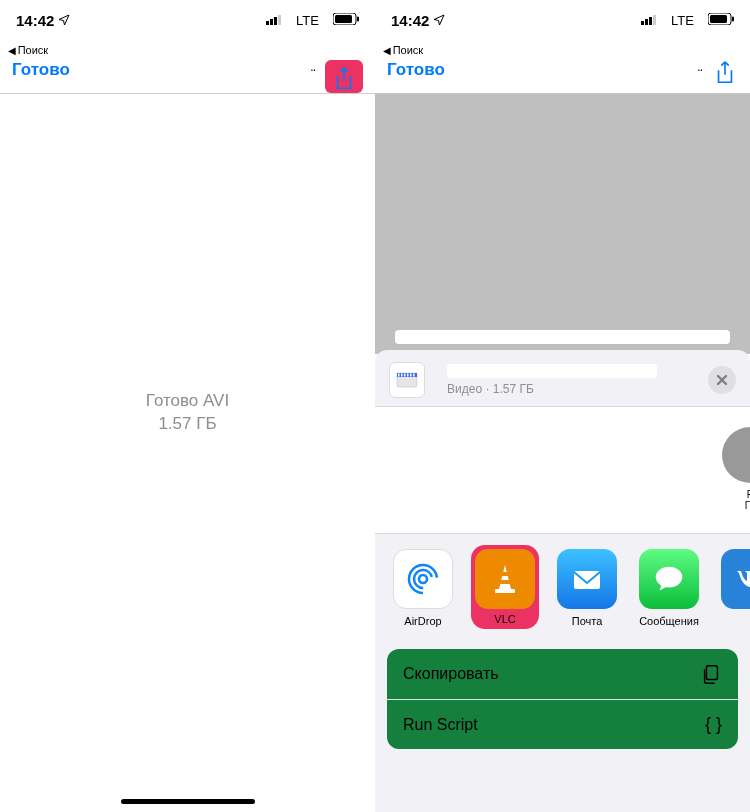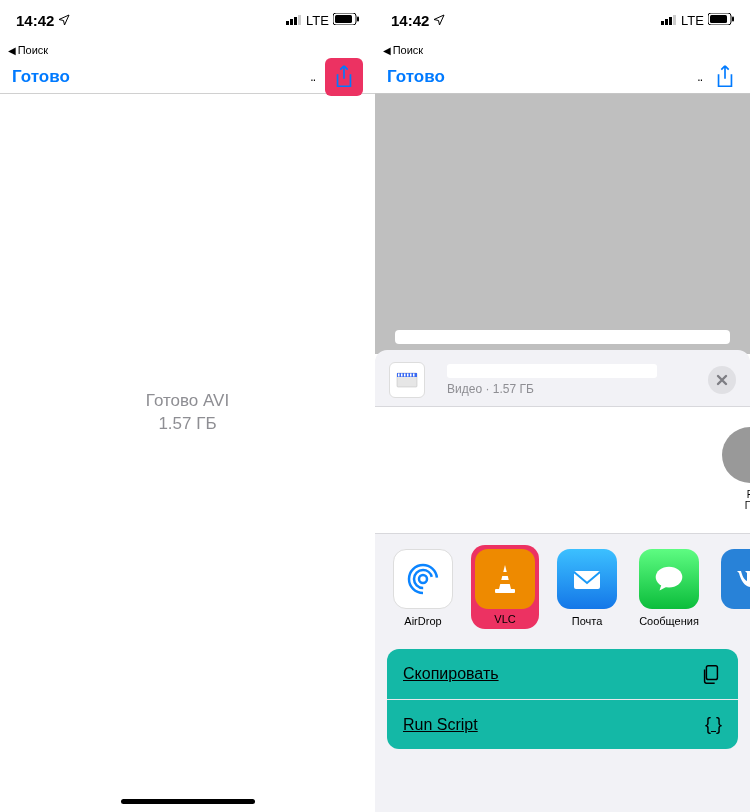--- a/index.html
+++ b/index.html
@@ -24,38 +24,37 @@
     .status-bar {
       height: 40px;
       display: flex;
       align-items: center;
       padding: 0 16px;
       font-size: 15px;
       font-weight: 600;
     }
     .status-time { flex: 0 0 auto; }
     .status-loc { margin-left: 4px; flex: 0 0 auto; }
-    .status-right { margin-left: auto; display: flex; align-items: center; gap: 4px; font-size: 13px; font-weight: 400;}
+    .status-right { margin-left: auto; display: flex; align-items: center; gap: 14px; font-size: 13px; font-weight: 400;}
 
     
     .back-row {
       height: 20px;
       padding: 0 8px;
       font-size: 11px;
       display: flex;
       align-items: center;
       gap: 2px;
     }
     .back-chev { font-size: 10px; }
 
     
     .nav-row {
       height: 34px;
       display: flex;
-      align-items: center;
       padding: 0 12px;
       border-bottom: 0.5px solid #d0d0d0;
       gap: 8px;
     }
     .panel-right .nav-row { border-bottom: 0.5px solid #c6c6c6; }
     .nav-done {
       color: #007aff;
       font-size: 17px;
       font-weight: 600;
     }
@@ -208,24 +207,23 @@
       background: #ec3262;
       border-radius: 14px;
       display: inline-block;
     }
     .app-highlight .app-card { margin-bottom: 2px; }
     .app-highlight .app-label { color: #000; margin-top: 4px; }
 
     
     .actions-card {
       margin: 8px 12px 0;
-      background: #14b8a6;
+      background: #15803d;
       border-radius: 12px;
       overflow: hidden;
-      text-decoration: underline;
     }
     .action-row {
       display: flex;
       align-items: center;
       justify-content: space-between;
       padding: 14px 16px;
       font-size: 16px;
       border-bottom: 0.5px solid #e8e8ec;
     }
     .action-row:last-child { border-bottom: none; }

